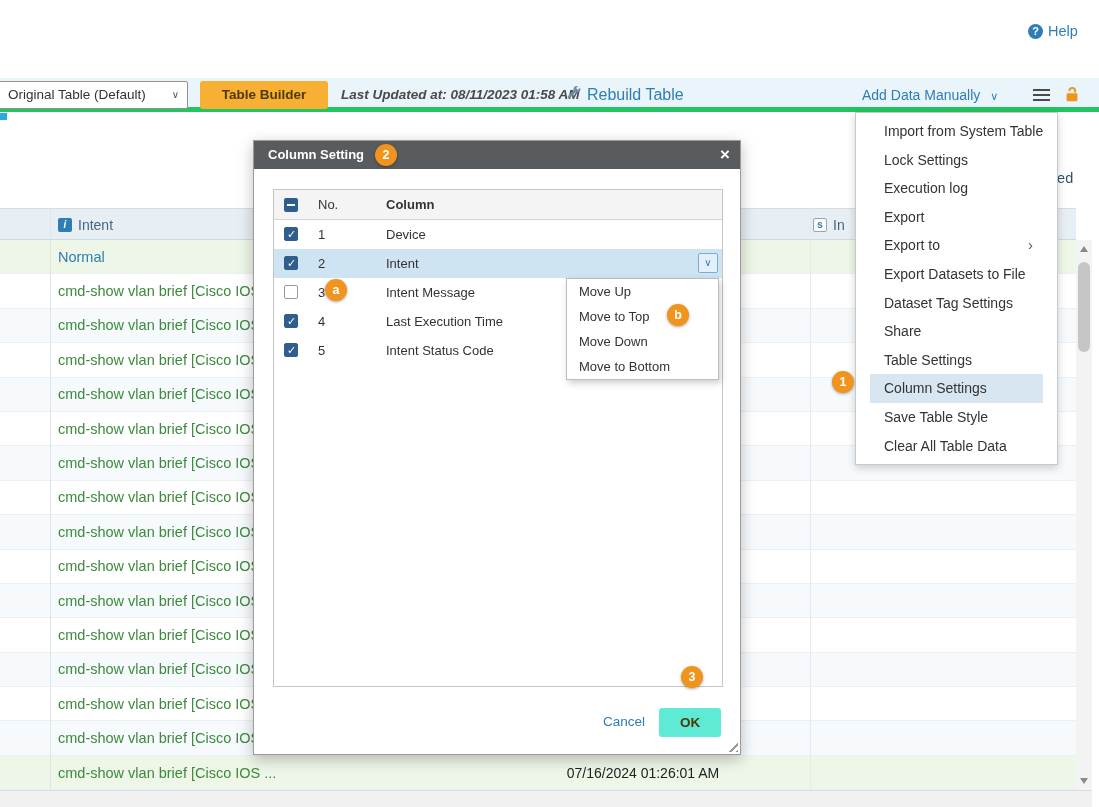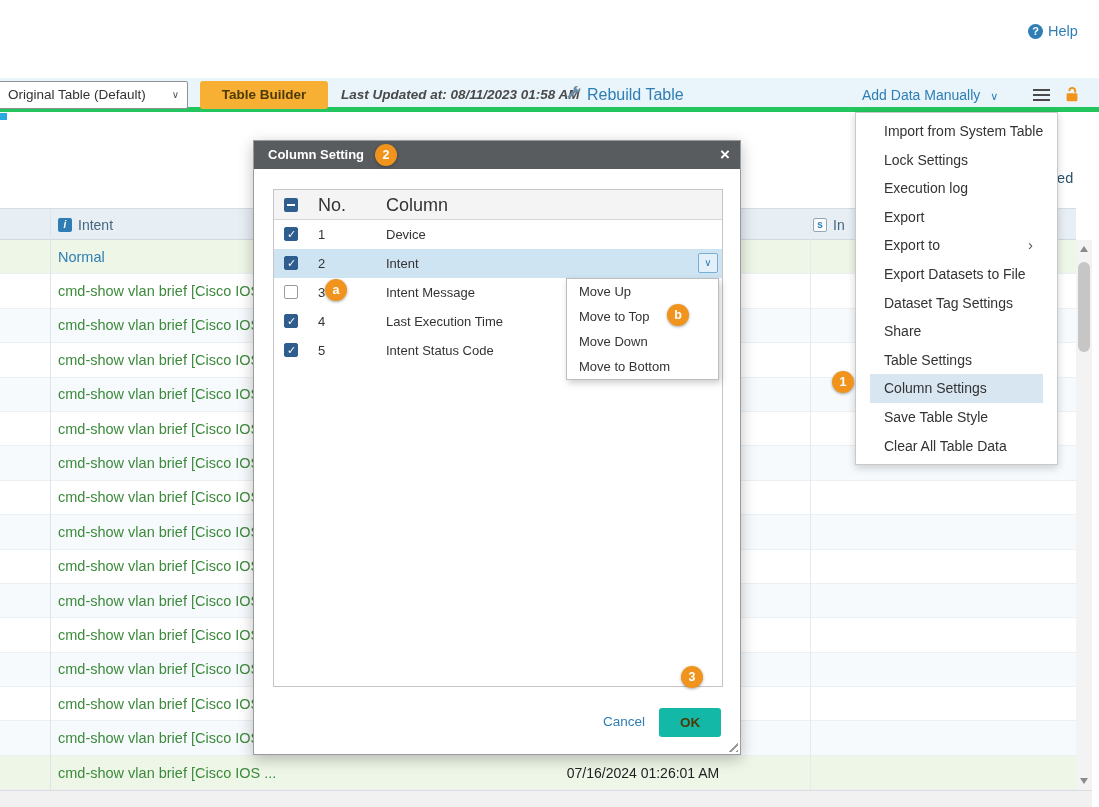--- a/index.html
+++ b/index.html
@@ -80,46 +80,46 @@
   .mi-arrow { position:absolute; right:10px; top:0; color:#555; font-size:15px; }
 
   
   .modal { position:absolute; left:253px; top:140px; width:488px; height:615px; background:#fff;
     border:1px solid #9b9b9b; box-shadow:0 4px 14px rgba(0,0,0,.25); z-index:40; }
   .modal-head { height:28px; background:#595c5f; color:#fff; font-size:13px; font-weight:bold;
     line-height:28px; padding:0 14px; position:relative; }
   .modal-close { position:absolute; right:10px; top:0; color:#fff; font-size:17px; line-height:28px; cursor:pointer; }
   .mtable { position:absolute; left:19px; top:48px; width:450px; height:498px; border:1px solid #c5c5c5; background:#fff; }
   .mthead { height:30px; background:#f4f4f4; border-bottom:1px solid #d5d5d5; position:relative;
-    font-size:18px; color:#333; }
+    font-size:13px; color:#333; }
   .cb-ind { width:14px; height:14px; background:#2f5e8e; border-radius:2px; position:absolute;
     left:10px; top:8px; cursor:pointer; }
   .cb-ind::after { content:""; position:absolute; left:3px; top:6px; width:8px; height:2px; background:#fff; }
   .mh-no { position:absolute; left:44px; line-height:30px; }
-  .mh-col { position:absolute; left:112px; line-height:30px; }
+  .mh-col { position:absolute; left:112px; line-height:30px;font-weight:bold; }
   .mrow { height:29px; position:relative; font-size:13px; color:#333; cursor:pointer; }
   .mrow.selected { background:#cfe4f3; }
   .cb { width:14px; height:14px; border:1px solid #9a9a9a; background:#fff; border-radius:2px;
     position:absolute; left:10px; top:7px; cursor:pointer; }
   .cb.checked { background:#2f5e8e; border-color:#2f5e8e; }
   .cb.checked::after { content:"\2713"; color:#fff; font-size:11px; position:absolute; left:2px; top:-1px; line-height:15px; }
   .mno { position:absolute; left:44px; line-height:29px; }
   .mcol { position:absolute; left:112px; line-height:29px; }
   .row-dd { display:none; position:absolute; right:4px; top:4px; width:20px; height:20px;
     background:#e3f0fa; border:1px solid #79aed4; border-radius:2px; color:#2e7eb5; text-align:center;
     line-height:18px; font-size:10px; cursor:pointer; }
   .row-dd.shown { display:block; }
   .row-dd::after { content:"\2228"; }
 
   .ctx { position:absolute; left:312px; top:137px; width:153px; background:#fff;
     border:1px solid #bdbdbd; box-shadow:2px 3px 7px rgba(0,0,0,.2); z-index:10; }
   .ctx-item { height:25px; line-height:25px; padding:0 12px; font-size:13px; color:#333; cursor:pointer; white-space:nowrap; }
 
   .cancel { position:absolute; right:95px; top:573px; color:#2e7eb5; font-size:13.5px; cursor:pointer; background:none; border:none; font-family:inherit; }
-  .ok { position:absolute; right:19px; top:567px; width:62px; height:29px; background:#14b8a6;
+  .ok { position:absolute; right:19px; top:567px; width:62px; height:29px; background:#5eead4;
     border:none; border-radius:3px; text-align:center; line-height:29px; font-size:13.5px; color:#4e3a07;
     font-weight:bold; cursor:pointer; font-family:inherit; }
   .grip { position:absolute; right:2px; bottom:2px; width:13px; height:13px;
     background:repeating-linear-gradient(135deg, transparent 0 3px, #9a9a9a 3px 4.5px);
     clip-path:polygon(100% 0, 100% 100%, 0 100%); cursor:nwse-resize; }
 
   
   .badge { position:absolute; width:22px; height:22px; border-radius:50%; background:#f0941e;
     color:#fff; font-size:12.5px; font-weight:bold; text-align:center; line-height:22px;
     box-shadow:0 1px 3px rgba(0,0,0,.35); z-index:60; }

